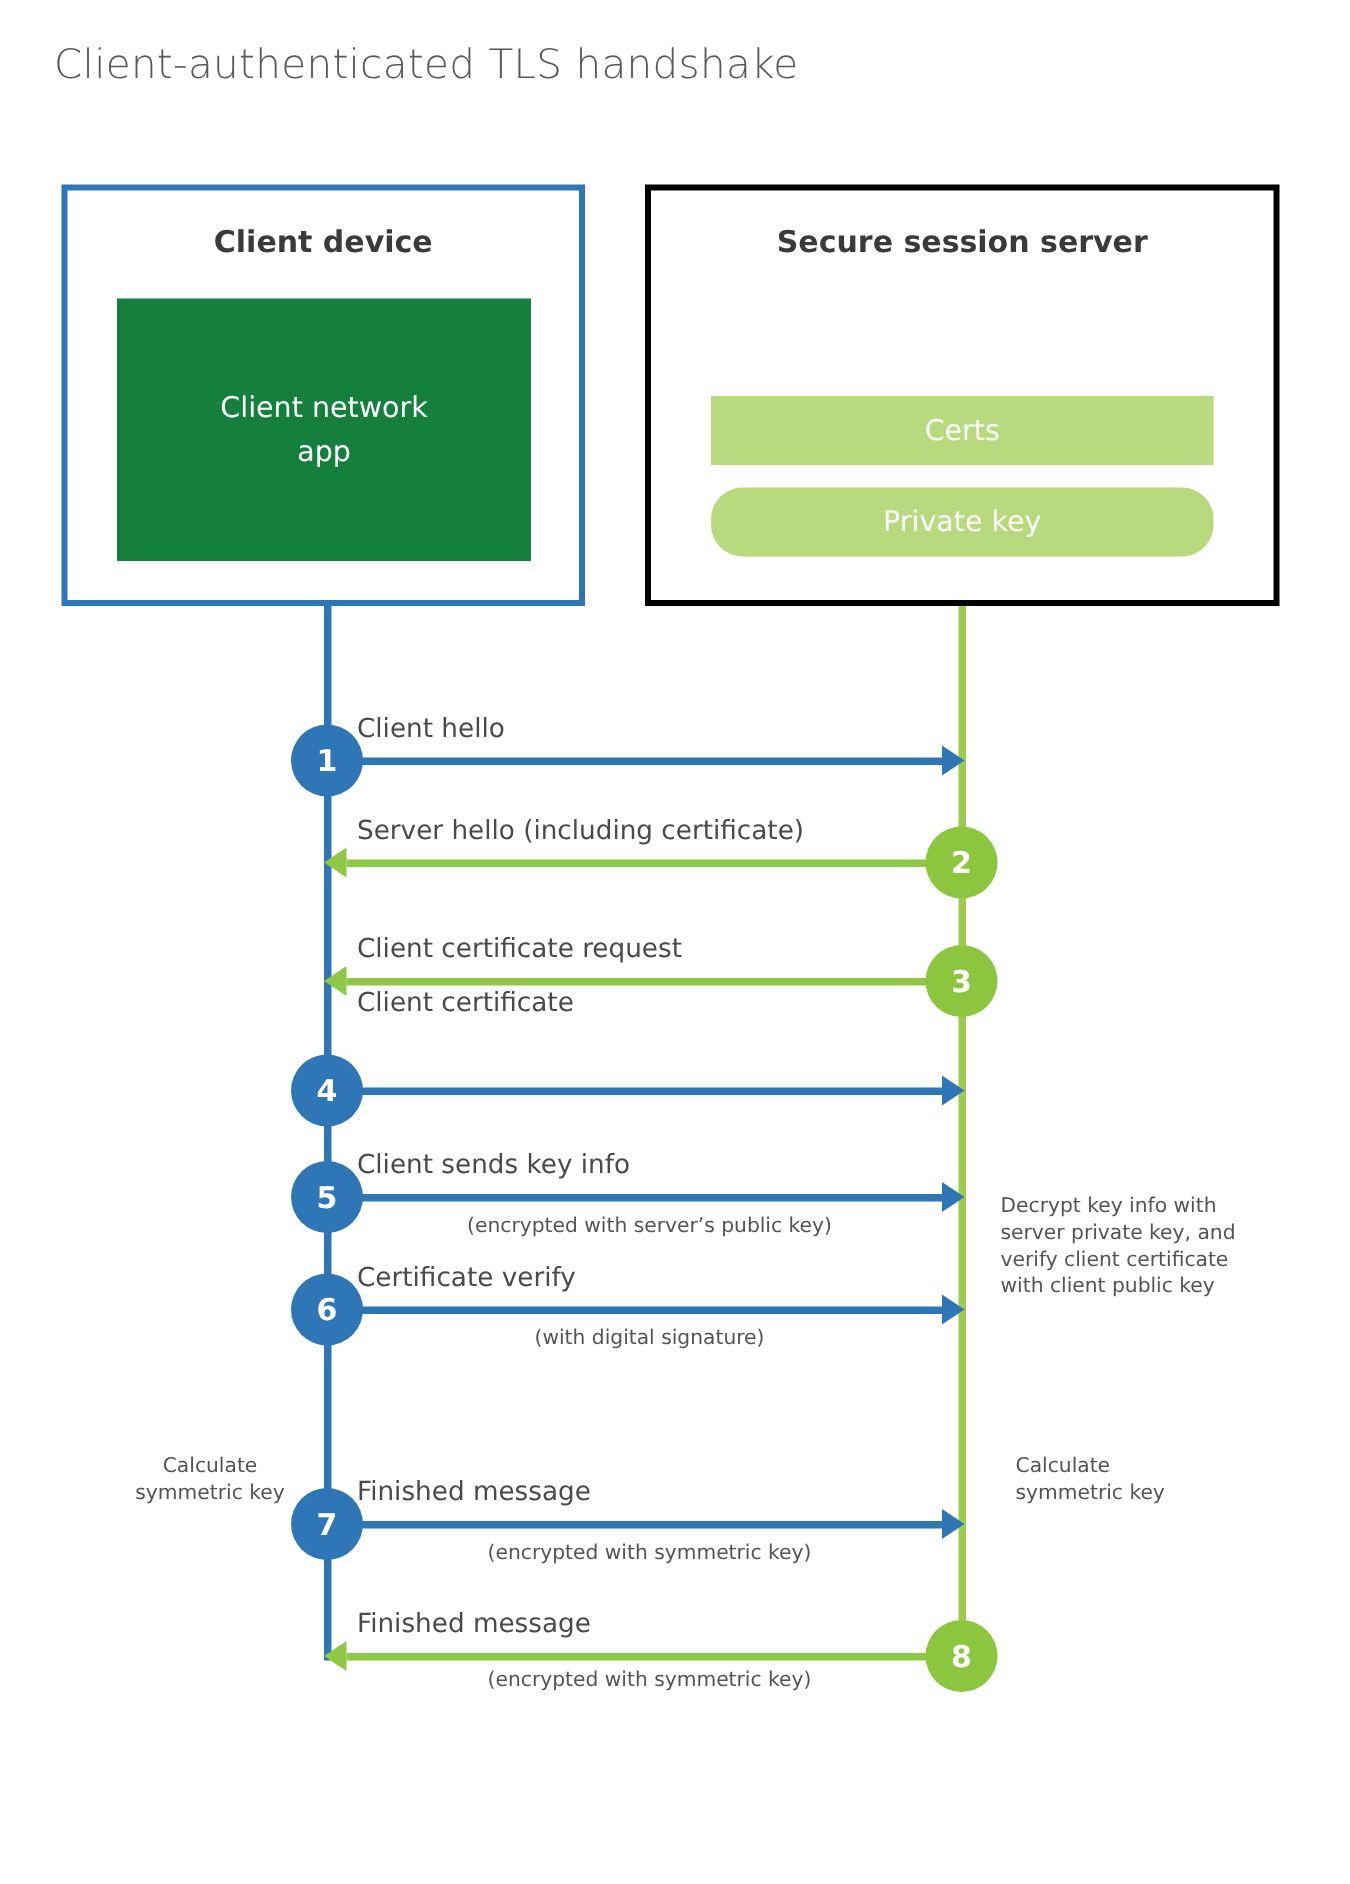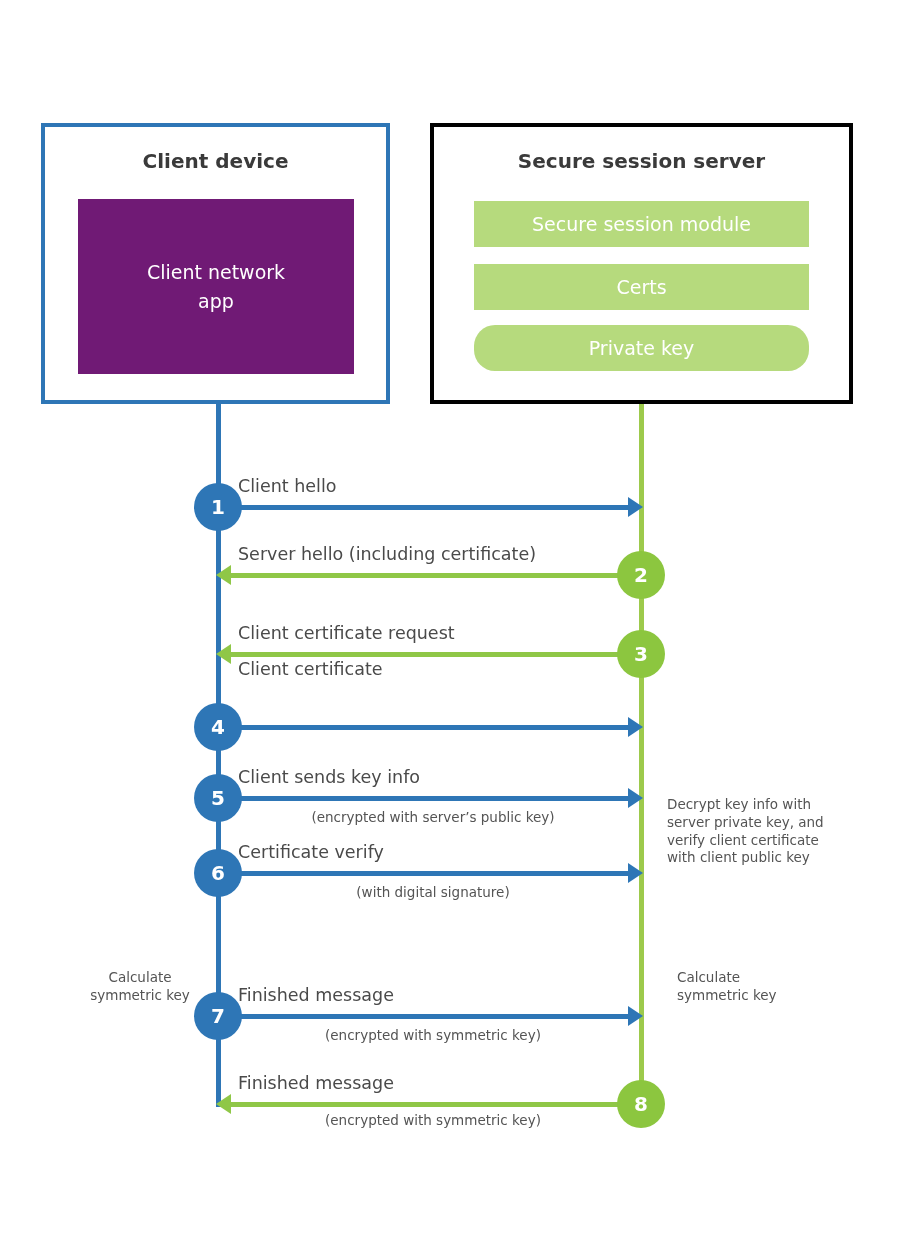--- a/index.html
+++ b/index.html
@@ -13,21 +13,21 @@
   }
   
   .actor-box{position:absolute;top:123px;height:281px;background:#fff;box-sizing:border-box;}
   .actor-box.client{left:41px;width:349px;border:4px solid #2e76b6;}
   .actor-box.server{left:430px;width:423px;border:4px solid #000000;}
   .actor-title{
     position:absolute;left:0;right:0;top:22px;text-align:center;
     font-size:20px;font-weight:bold;color:#3a3a3a;
   }
   .client-app{
-    position:absolute;left:33px;top:72px;width:276px;height:175px;background:#701a75;
+    position:absolute;left:33px;top:72px;width:276px;height:175px;background:#15803d;
     display:flex;align-items:center;justify-content:center;text-align:center;
     color:#fff;font-size:19px;line-height:1.5;
   }
   .client-app span{display:block;max-width:175px;}
   .server-bar{
     position:absolute;left:40px;width:335px;height:46px;background:#b6da7d;
     color:#fff;font-size:19px;text-align:center;line-height:46px;
   }
   .server-bar.b0{top:74px;}
   .server-bar.b1{top:137px;}
@@ -62,31 +62,31 @@
   .note{position:absolute;font-size:13.5px;color:#545454;line-height:1.32;margin-top:32px;}
   .note.decrypt{left:667px;top:764px;width:168px;text-align:left;}
   .note.calc-left{left:78px;top:937px;width:124px;text-align:center;}
   .note.calc-right{left:677px;top:937px;width:120px;text-align:left;}
 </style>
 </head>
 <body>
 
 <div class="canvas">
 
+  <h1 class="page-title">Client-authenticated TLS handshake</h1>
 
   <div class="actor-box client">
     <div class="actor-title">Client device</div>
     <div class="client-app">
       <span>Client network app</span>
     </div>
   </div>
 
   <div class="actor-box server">
     <div class="actor-title">Secure session server</div>
-    <div class="server-bar b0">Secure session module</div>
     <div class="server-bar b1">Certs</div>
     <div class="server-bar b2">Private key</div>
   </div>
 
   <div class="lifeline blue"></div>
   <div class="lifeline green"></div>
 
   <div>
     <div class="msg-label" style="top:476px">Client hello</div>
     <div class="msg-line blue" style="top:505px"></div>

